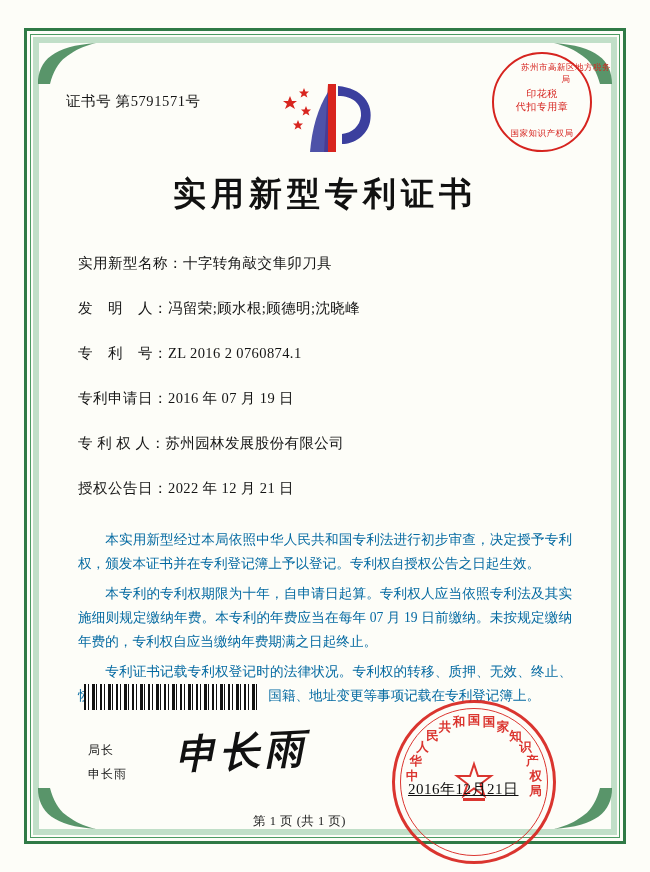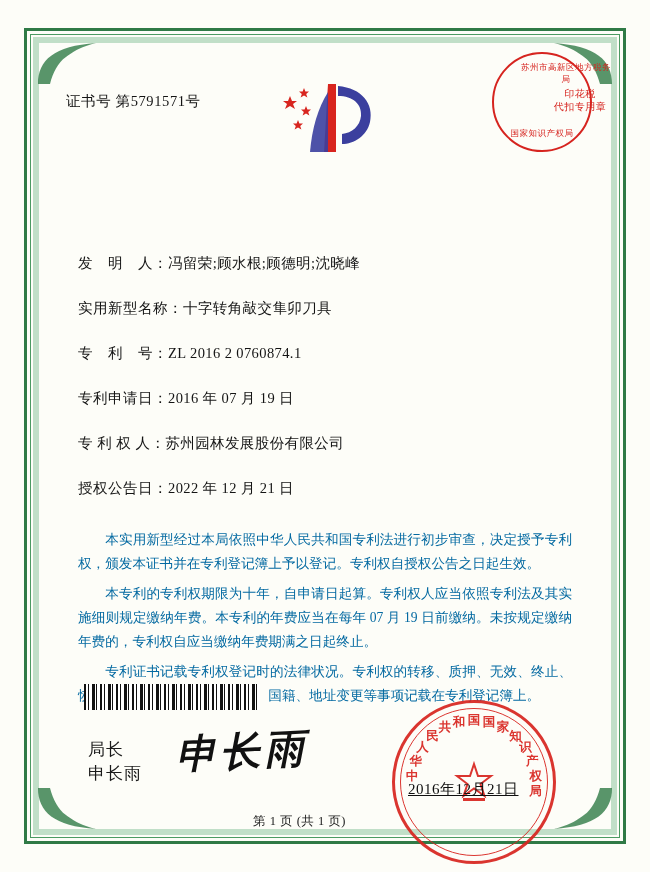--- a/index.html
+++ b/index.html
@@ -89,21 +89,20 @@
   }
   .stamp-tax .arc-top { top: 8px; margin-left: 24px; }
   .stamp-tax .arc-bottom { bottom: 10px; }
   .stamp-tax .mid {
     position: absolute;
     left: 0; top: 33px; width: 96px;
     text-align: center;
     font-size: 10px;
     line-height: 13px;
     letter-spacing: .5px;
-    padding-left: 38px;
   }
 
   
   .logo {
     position: absolute;
     left: 276px; top: 78px;
     width: 112px; height: 80px;
   }
   .logo svg { display:block; }
 
@@ -158,21 +157,21 @@
         #111 0px, #111 2px, #fff 2px, #fff 4px,
         #111 4px, #111 5px, #fff 5px, #fff 8px,
         #111 8px, #111 11px, #fff 11px, #fff 12px,
         #111 12px, #111 13px, #fff 13px, #fff 16px);
   }
 
   
   .sig-label {
     position: absolute;
     left: 88px; top: 738px;
-    font-size: 17px;
+    font-size: 12px;
     line-height: 24px;
     letter-spacing: 1px;
   }
   .sig-name {
     position: absolute;
     left: 176px; top: 724px;
     font-size: 40px;
     font-family: "Liberation Serif", "DejaVu Serif", serif;
     font-style: italic;
     font-weight: bold;
@@ -286,27 +285,28 @@
       <path d="M34 74 C36 50 42 30 52 14 L52 74 Z" fill="#3b3f9e" opacity=".9"></path>
       <g fill="#d8251f">
         <polygon points="14,18 16,23 21,23 17,26 19,31 14,28 9,31 11,26 7,23 12,23"></polygon>
         <polygon points="28,10 29.4,13.6 33,13.6 30.2,16 31.4,19.6 28,17.4 24.6,19.6 25.8,16 23,13.6 26.6,13.6"></polygon>
         <polygon points="30,28 31.4,31.6 35,31.6 32.2,34 33.4,37.6 30,35.4 26.6,37.6 27.8,34 25,31.6 28.6,31.6"></polygon>
         <polygon points="22,42 23.4,45.6 27,45.6 24.2,48 25.4,51.6 22,49.4 18.6,51.6 19.8,48 17,45.6 20.6,45.6"></polygon>
       </g>
     </svg>
   </div>
 
+  <div class="cert-title">实用新型专利证书</div>
 
   <div class="fields">
     <div class="field-row">
+      <span class="field-label">实用新型名称：</span><span class="field-value">十字转角敲交隼卯刀具</span>
+    </div>
+    <div class="field-row">
       <span class="field-label">发　明　人：</span><span class="field-value">冯留荣;顾水根;顾德明;沈晓峰</span>
-    </div>
-    <div class="field-row">
-      <span class="field-label">实用新型名称：</span><span class="field-value">十字转角敲交隼卯刀具</span>
     </div>
     <div class="field-row">
       <span class="field-label">专　利　号：</span><span class="field-value">ZL 2016 2 0760874.1</span>
     </div>
     <div class="field-row">
       <span class="field-label">专利申请日：</span><span class="field-value">2016 年 07 月 19 日</span>
     </div>
     <div class="field-row">
       <span class="field-label">专 利 权 人：</span><span class="field-value">苏州园林发展股份有限公司</span>
     </div>

